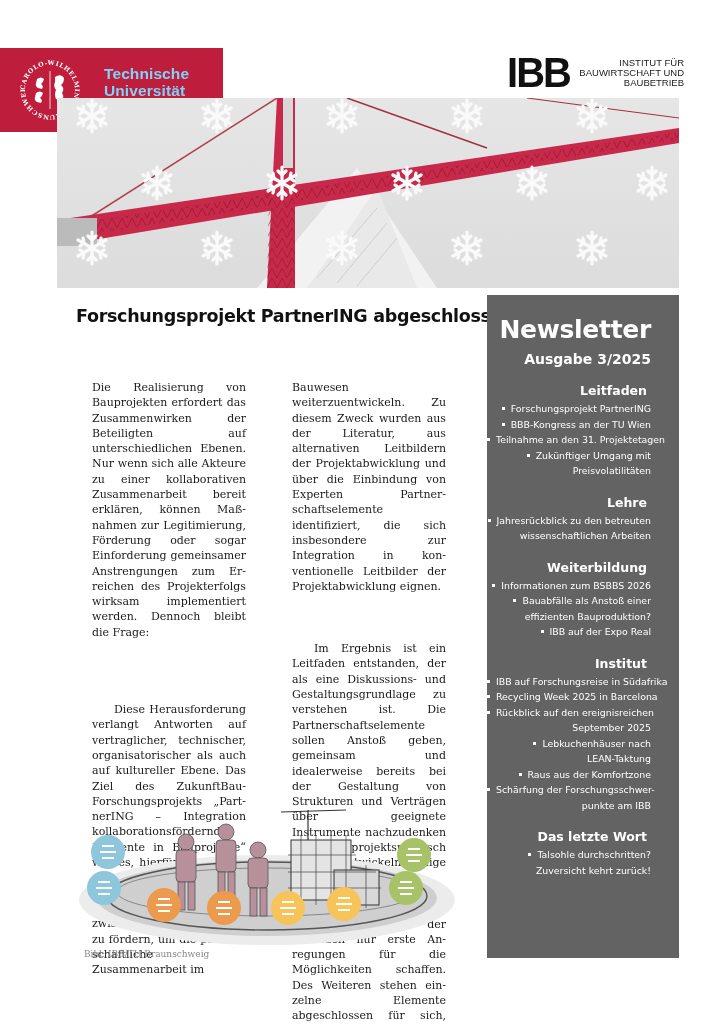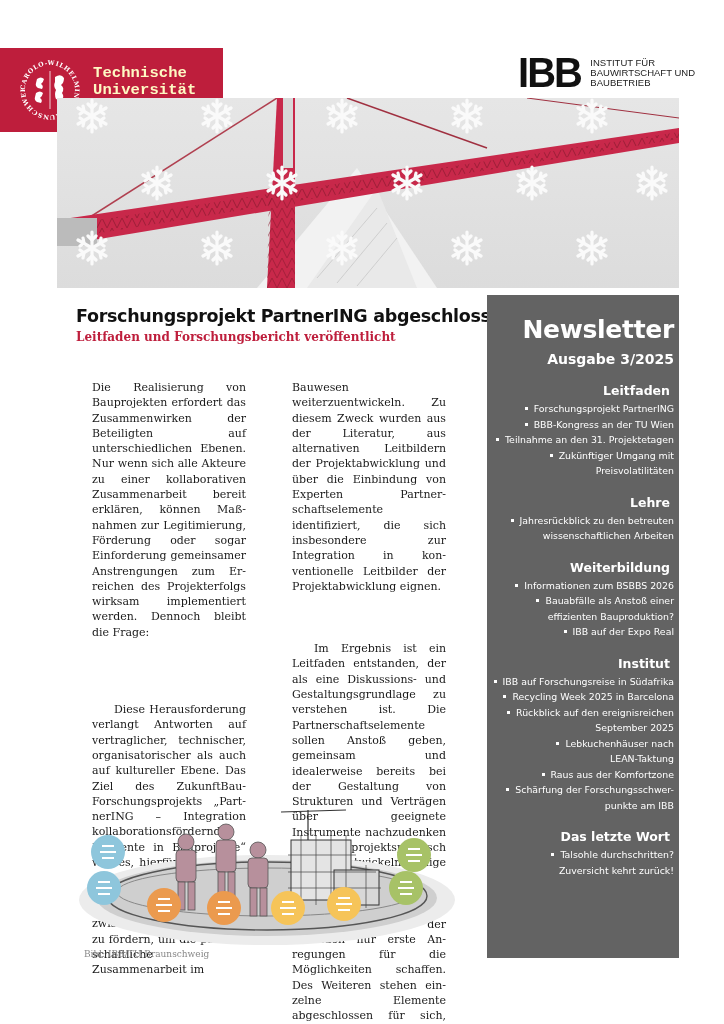--- a/index.html
+++ b/index.html
@@ -1,41 +1,41 @@
 <!DOCTYPE html>
 <html><head>
 <meta charset="utf-8">
 <style>
   html, body { margin:0; padding:0; }
   body { width:724px; height:1024px; background:#ffffff; position:relative; overflow:hidden; font-family:"DejaVu Serif", serif; }
   .tu-logo { position:absolute; left:0; top:48px; width:223px; height:84px; background:#be1e3c; display:flex; align-items:center; }
   .seal { position:relative; width:66px; height:66px; margin-left:17px; }
   .seal svg { width:66px; height:66px; display:block; }
-  .tu-name { color:#fef9c3; font-family:Liberation Mono, monospace; font-weight:bold; font-size:15.5px; line-height:17px; margin-left:10px; letter-spacing:0.1px; }
+  .tu-name { color:#7dd3fc; font-family:Liberation Sans, sans-serif; font-weight:bold; font-size:15.5px; line-height:17px; margin-left:21px; letter-spacing:0.1px; }
   .tu-name div { white-space:nowrap; }
-  .ibb { position:absolute; left:518px; top:53px; display:flex; align-items:center; }
+  .ibb { position:absolute; left:507px; top:53px; display:flex; align-items:center;text-align:right; }
   .ibb-mark { font-family:"Liberation Sans", sans-serif; font-weight:bold; font-size:42px; letter-spacing:-2px; color:#111; line-height:40px; transform:scaleX(0.95); transform-origin:left center; }
   .ibb-text { font-family:"Liberation Sans", sans-serif; font-size:9.5px; line-height:10px; color:#222; margin-left:6px; }
   .ibb-text div { white-space:nowrap; }
   .hero { position:absolute; left:57px; top:98px; width:622px; height:190px; background:linear-gradient(180deg,#e6e6e6 0%,#dcdcdc 100%); overflow:hidden; }
   .hero svg { width:100%; height:100%; display:block; }
   .article { position:absolute; left:76px; top:306px; width:386px; }
   .article h1 { font-family:"DejaVu Sans", sans-serif; font-weight:bold; font-size:17.5px; margin:0; color:#111; letter-spacing:-0.3px; white-space:nowrap; }
   .article h2 { font-family:"DejaVu Serif", serif; font-weight:bold; font-size:12px; color:#be1e3c; margin:4px 0 0 0; }
   .col { position:absolute; top:364px; width:186px; font-size:11px; line-height:15.3px; color:#1a1a1a; text-align:justify; hyphens:manual; }
   .col p { margin:16px; }
   .col .gap { height:15px; }
   .col .indent { text-indent:22px; }
   .col .q { font-weight:bold; text-indent:22px; }
   .col-left { left:76px; }
   .col-right { left:276px; }
   .illustration { position:absolute; left:76px; top:800px; width:382px; height:148px; }
   .illustration svg { width:100%; height:100%; display:block; }
   .caption { position:absolute; left:84px; top:949px; font-size:9px; font-weight:normal; color:#888; font-family:"DejaVu Serif", serif; }
-  .sidebar { position:absolute; left:487px; top:295px; width:192px; height:663px; background:#636363; color:#fff; font-family:"DejaVu Sans", sans-serif; text-align:right; box-sizing:border-box; padding-right:5px; }
+  .sidebar { position:absolute; left:487px; top:295px; width:192px; height:663px; background:#636363; color:#fff; font-family:"DejaVu Sans", sans-serif; text-align:right; box-sizing:border-box; padding-right:28px; }
   .sb-title { font-size:25px; font-weight:bold; margin-top:20px; line-height:30px; letter-spacing:-0.3px; }
   .sb-issue { font-size:14px; font-weight:bold; margin-top:6px; margin-right:0; }
   .sb-section { font-size:12.5px; font-weight:bold; margin-top:16px; margin-bottom:3px; padding-right:4px; }
   .sb-item { font-size:9.4px; line-height:15.5px; white-space:nowrap;text-align:right; }
   .sb-item .bullet { display:inline-block; width:3px; height:3px; background:#fff; margin-right:6px; vertical-align:middle; position:relative; top:-1px; }
   .sb-footer { font-size:9.4px; line-height:15.5px; margin-top:20px; }
   .sb-link { font-style:italic; font-weight:bold; }
 </style>
 </head>
 <body>
@@ -123,21 +123,20 @@
     <use href="#flake" x="35" y="150"></use>
       <use href="#flake" x="160" y="150"></use>
       <use href="#flake" x="285" y="150"></use>
       <use href="#flake" x="410" y="150"></use>
       <use href="#flake" x="535" y="150"></use>
   </svg>
 </div>
 
 <div class="article">
   <h1>Forschungsprojekt PartnerING abgeschlossen</h1>
-  <h2>Leitfaden und Forschungsbericht veröffentlicht</h2>
 </div>
 
 <div class="col col-left">
   <p>Die Realisierung von Bauprojekten erfordert das Zusammenwirken der Beteiligten auf unterschiedlichen Ebenen. Nur wenn sich alle Akteure zu einer kollaborativen Zusammen­arbeit bereit erklären, können Maß­nahmen zur Legitimierung, Förde­rung oder sogar Einforderung ge­meinsamer Anstrengungen zum Er­reichen des Projekterfolgs wirksam implementiert werden. Dennoch bleibt die Frage:</p>
   <div class="gap"></div>
   <div class="gap"></div>
   <p class="indent">Diese Herausforderung verlangt Antworten auf vertraglicher, techni­scher, organisatorischer als auch auf kultureller Ebene. Das Ziel des Zu­kunftBau-Forschungsprojekts „Part­nerING – Integration kollaborations­fördernder Elemente in Bauprojekte“ war es, hierfür Impulse zu geben, mögliche Lösungsansätze aufzuzei­gen und den Dialog zwischen den Be­teiligten zu fördern, um die partner­schaftliche Zusammenarbeit im</p>
 </div>
 
 <div class="col col-right">

